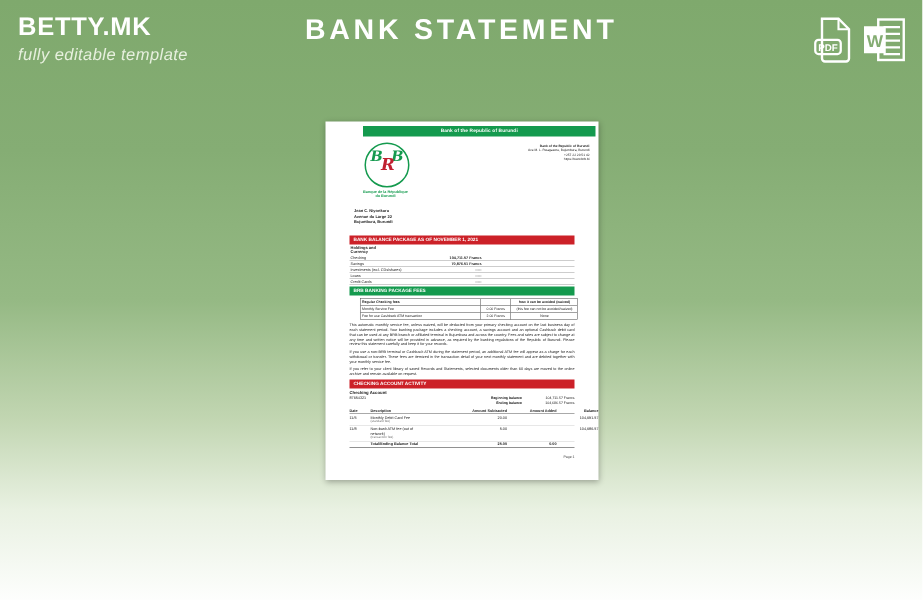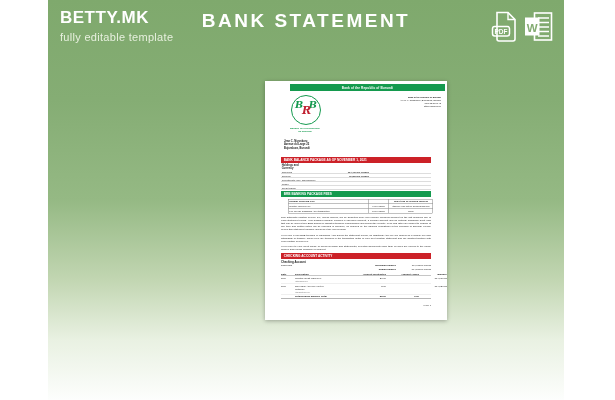--- a/index.html
+++ b/index.html
@@ -1,21 +1,21 @@
 <!DOCTYPE html>
 <html><head>
 <meta charset="utf-8">
 <style>
   html,body{margin:0;padding:0;}
   body{width:615px;height:400px;overflow:hidden;font-family:"Liberation Sans",sans-serif;}
-  .stage{position:relative;width:516px;height:400px;
-    background:linear-gradient(180deg,#7fa96d 0%,#85ad74 25%,#95b984 50%,#c2d6b2 70%,#e9f1e2 85%,#fdfefd 100%);margin-left:48px;}
+  .stage{position:relative;width:615px;height:400px;
+    background:linear-gradient(180deg,#7fa96d 0%,#85ad74 25%,#95b984 50%,#c2d6b2 70%,#e9f1e2 85%,#fdfefd 100%);}
   
   .brand{position:absolute;left:12px;top:8px;color:#ffffff;font-size:17px;font-weight:bold;letter-spacing:.5px;}
-  .tagline{position:absolute;left:12px;top:31px;color:#e7f0de;font-size:11px;letter-spacing:.3px;}
+  .tagline{position:absolute;left:12px;top:31px;color:#e7f0de;font-size:11px;letter-spacing:.3px;font-style:italic;}
   .page-title{position:absolute;left:0;top:10px;width:100%;text-align:center;color:#ffffff;
     font-size:19px;font-weight:bold;letter-spacing:2.5px;}
   .dl-icons{position:absolute;right:10px;top:11px;display:flex;gap:6px;align-items:flex-start;}
   .dl-btn{background:none;border:none;padding:0;cursor:pointer;display:block;}
   
   .paper{position:absolute;left:217px;top:81px;width:182px;height:239px;background:#ffffff;
     box-shadow:0 1px 4px rgba(0,0,0,.30);overflow:hidden;}
   .paper-inner{position:relative;width:546px;height:717px;transform:scale(.33333);transform-origin:0 0;
     font-family:"Liberation Sans",sans-serif;color:#222;}
   .topbar{position:absolute;left:75px;top:9px;width:465px;height:21px;background:#149a4e;color:#fff;

